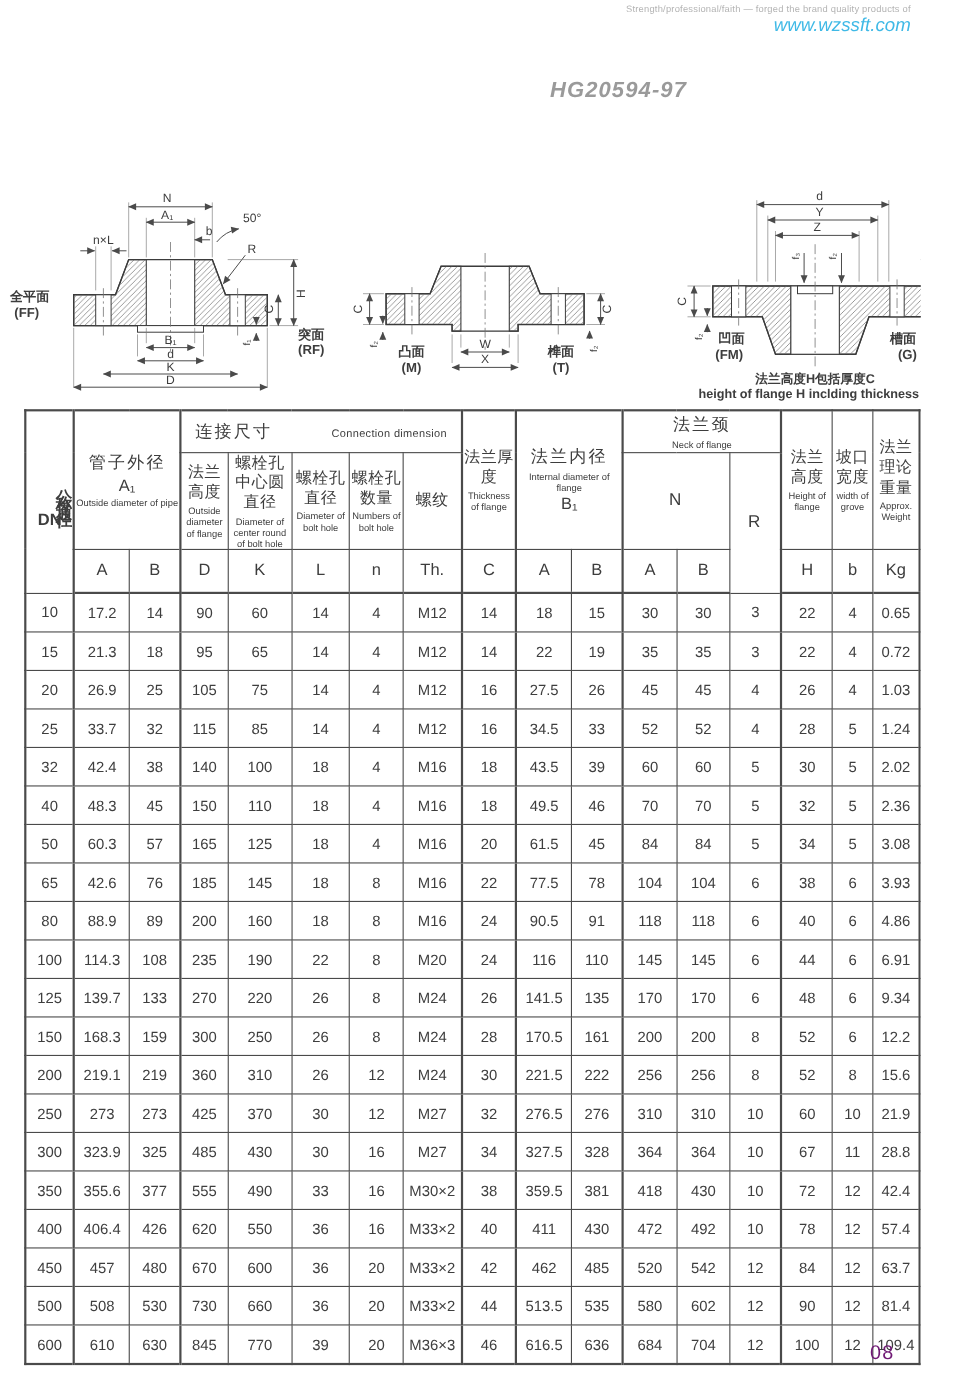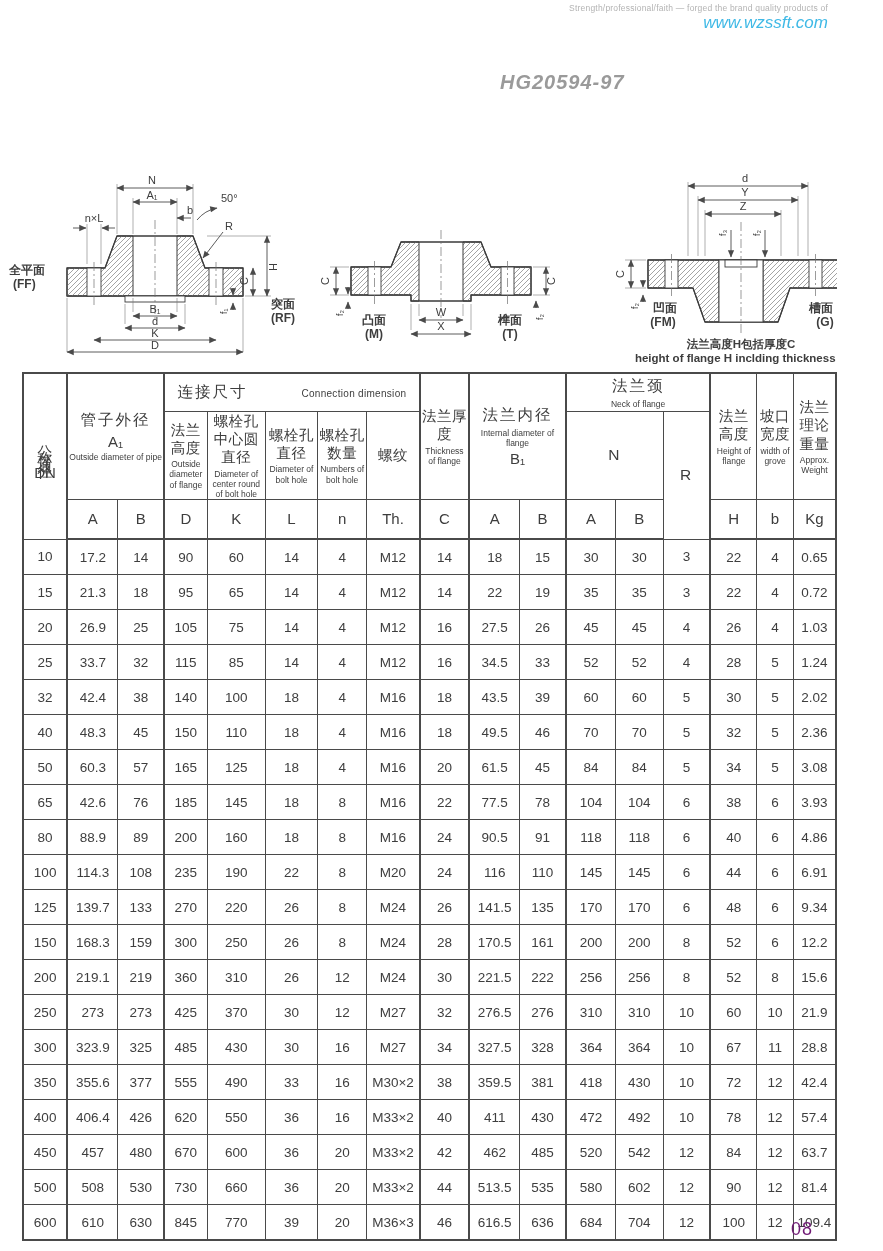--- a/index.html
+++ b/index.html
@@ -36,21 +36,21 @@
   table.spec thead tr.letters th{border-bottom-width:2px;}
   th{font-weight:normal;color:#3d3d3d;}
   .cn{font-size:14.5px;letter-spacing:.5px;line-height:1.2;}
   .cn-lg{font-size:15.5px;letter-spacing:2px;}
   .en{display:block;font-size:8.5px;line-height:1.18;margin-top:2px;color:#3d3d3d;text-align:center;}
   .en-inline{font-size:10px;margin-left:10px;letter-spacing:.3px;padding-left:44px;}
   .sub-lg{font-size:15px;display:block;margin-top:2px;}
   tr.letters th{font-size:15px;}
   table.spec tbody td{height:34px;font-size:13.5px;color:#3e3e3e;}
   .dn-cell{vertical-align:middle;}
-  .dn-wrap{display:flex;flex-direction:column;align-items:center;justify-content:center;gap:4px;}
+  .dn-wrap{display:flex;flex-direction:column;justify-content:center;gap:4px;font-weight:bold;}
   .dn-vert{writing-mode:vertical-rl;text-orientation:upright;font-size:15px;letter-spacing:7px;line-height:1;}
   .dn-code{font-size:15px;}
 
   .pagenum{position:absolute;top:1219px;right:24px;font-size:18px;color:#701a75;letter-spacing:1px;}
 </style>
 </head>
 <body>
 
 <div class="page">
 

